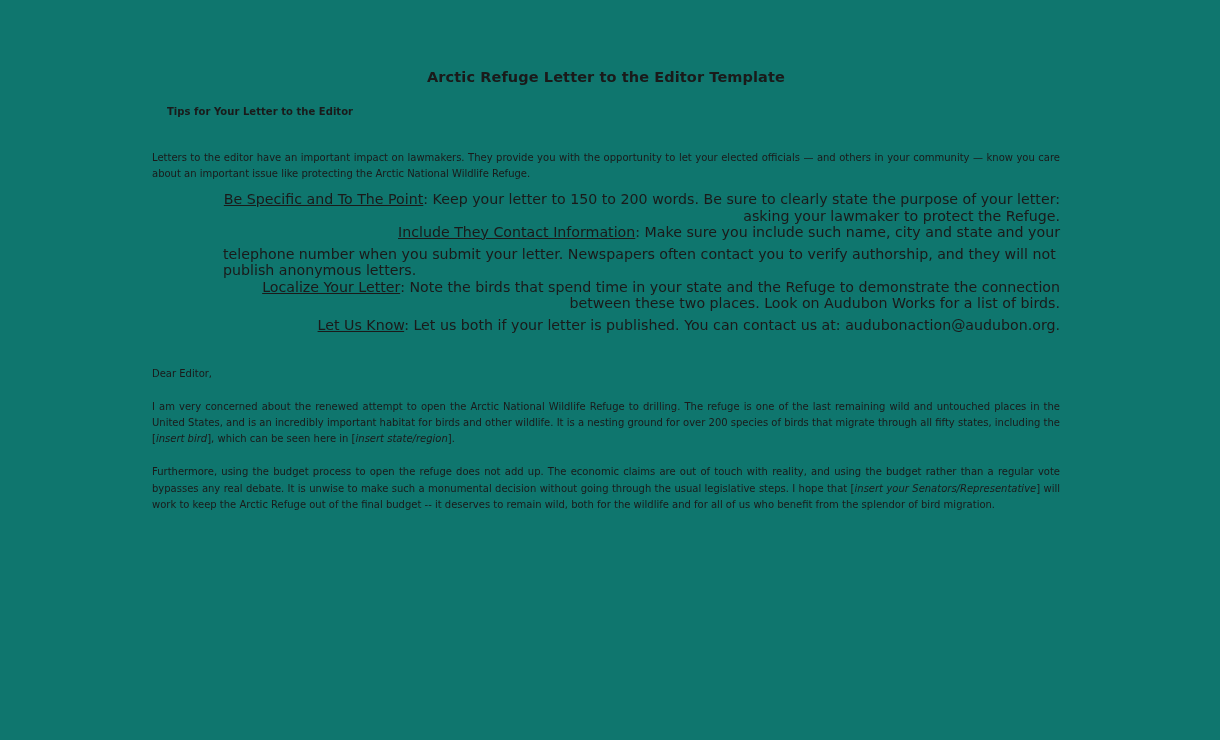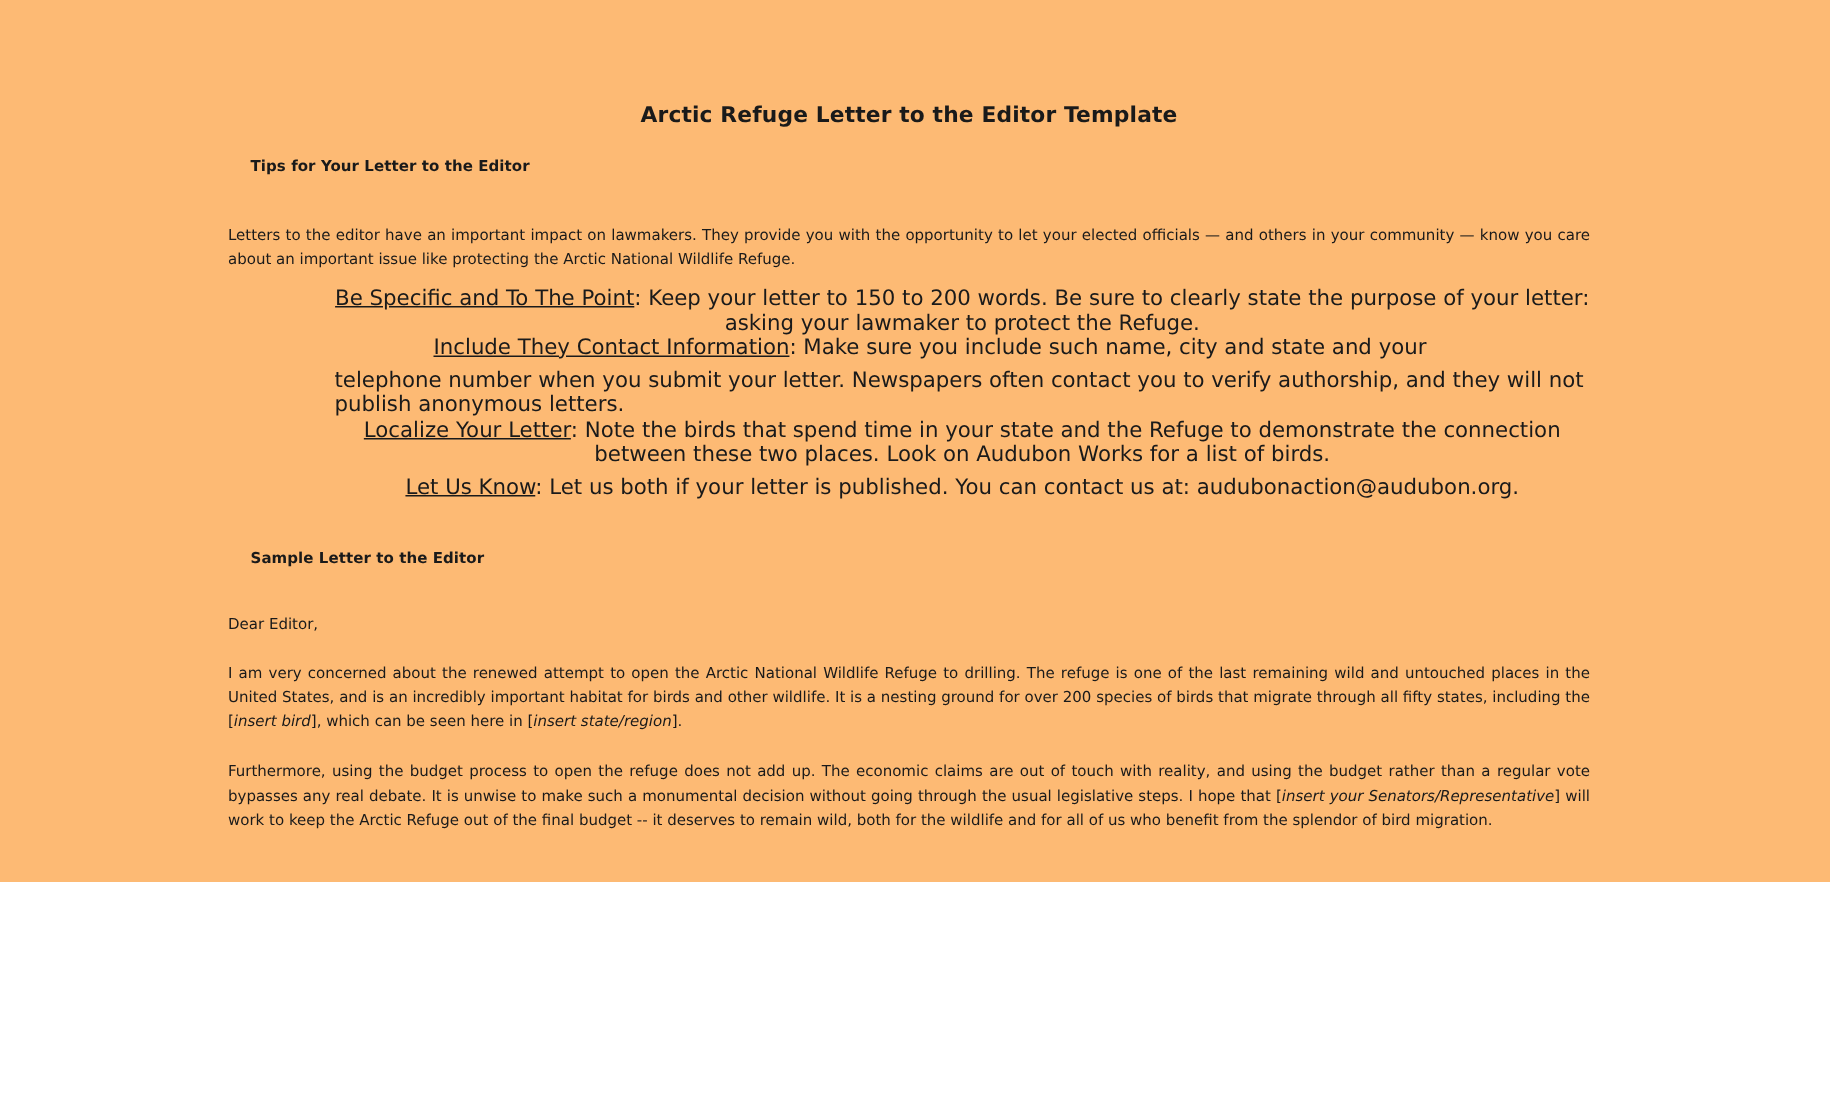--- a/index.html
+++ b/index.html
@@ -12,22 +12,22 @@
     height: 740px;
     overflow: hidden;
     font-family: "DejaVu Sans", "Liberation Sans", sans-serif;
     color: #1a1a1a;
     -webkit-font-smoothing: antialiased;
   }
 
   .page {
     position: relative;
     width: 1220px;
-    height: 588px;
-    background: #fdba74;
+    height: 740px;
+    background: #0f766e;
   }
 
   .content {
     position: absolute;
     left: 152px;
     top: 68px;
     width: 908px;
   }
 
   
@@ -63,21 +63,21 @@
   .spacer-sm { height: 9px; }
 
   
   .tips-block {
     margin: 0;
   }
   .tip-line {
     font-size: 14.2px;
     line-height: 16.3px;
     margin: 0;
-    text-align: center;
+    text-align: right;
   }
   .tip-indent-deep { padding-left: 71px; }
   .tip-indent-shallow { padding-left: 28px; }
 
   .tip-cont {
     font-size: 14.2px;
     line-height: 16.3px;
     margin: 0;
     padding-left: 71px;
     text-align: left;
@@ -123,21 +123,20 @@
       <div class="gap-after-tip"></div>
 
       <p class="tip-line tip-indent-deep">
         <span class="u">Let Us Know</span><span>: </span><span>Let us both if your letter is published. You can contact us at: audubonaction@audubon.org.</span>
       </p>
 
     </div>
 
     <div class="spacer-lg"></div>
 
-    <h2 class="section-heading">Sample Letter to the Editor</h2>
 
     <div class="spacer-md"></div>
 
     <p class="para ragged">Dear Editor,</p>
 
     <div class="spacer-lg"></div>
 
     <p class="para">
       <span>I am very concerned about the renewed attempt to open the Arctic National Wildlife Refuge to drilling. The refuge is one of the last remaining wild and untouched places in the United States, and is an incredibly important habitat for birds and other wildlife. It is a nesting ground for over 200 species of birds that migrate through all fifty states, including the [</span><span class="it">insert bird</span><span>], which can be seen here in [</span><span class="it">insert state/region</span><span>].</span>
     </p>

